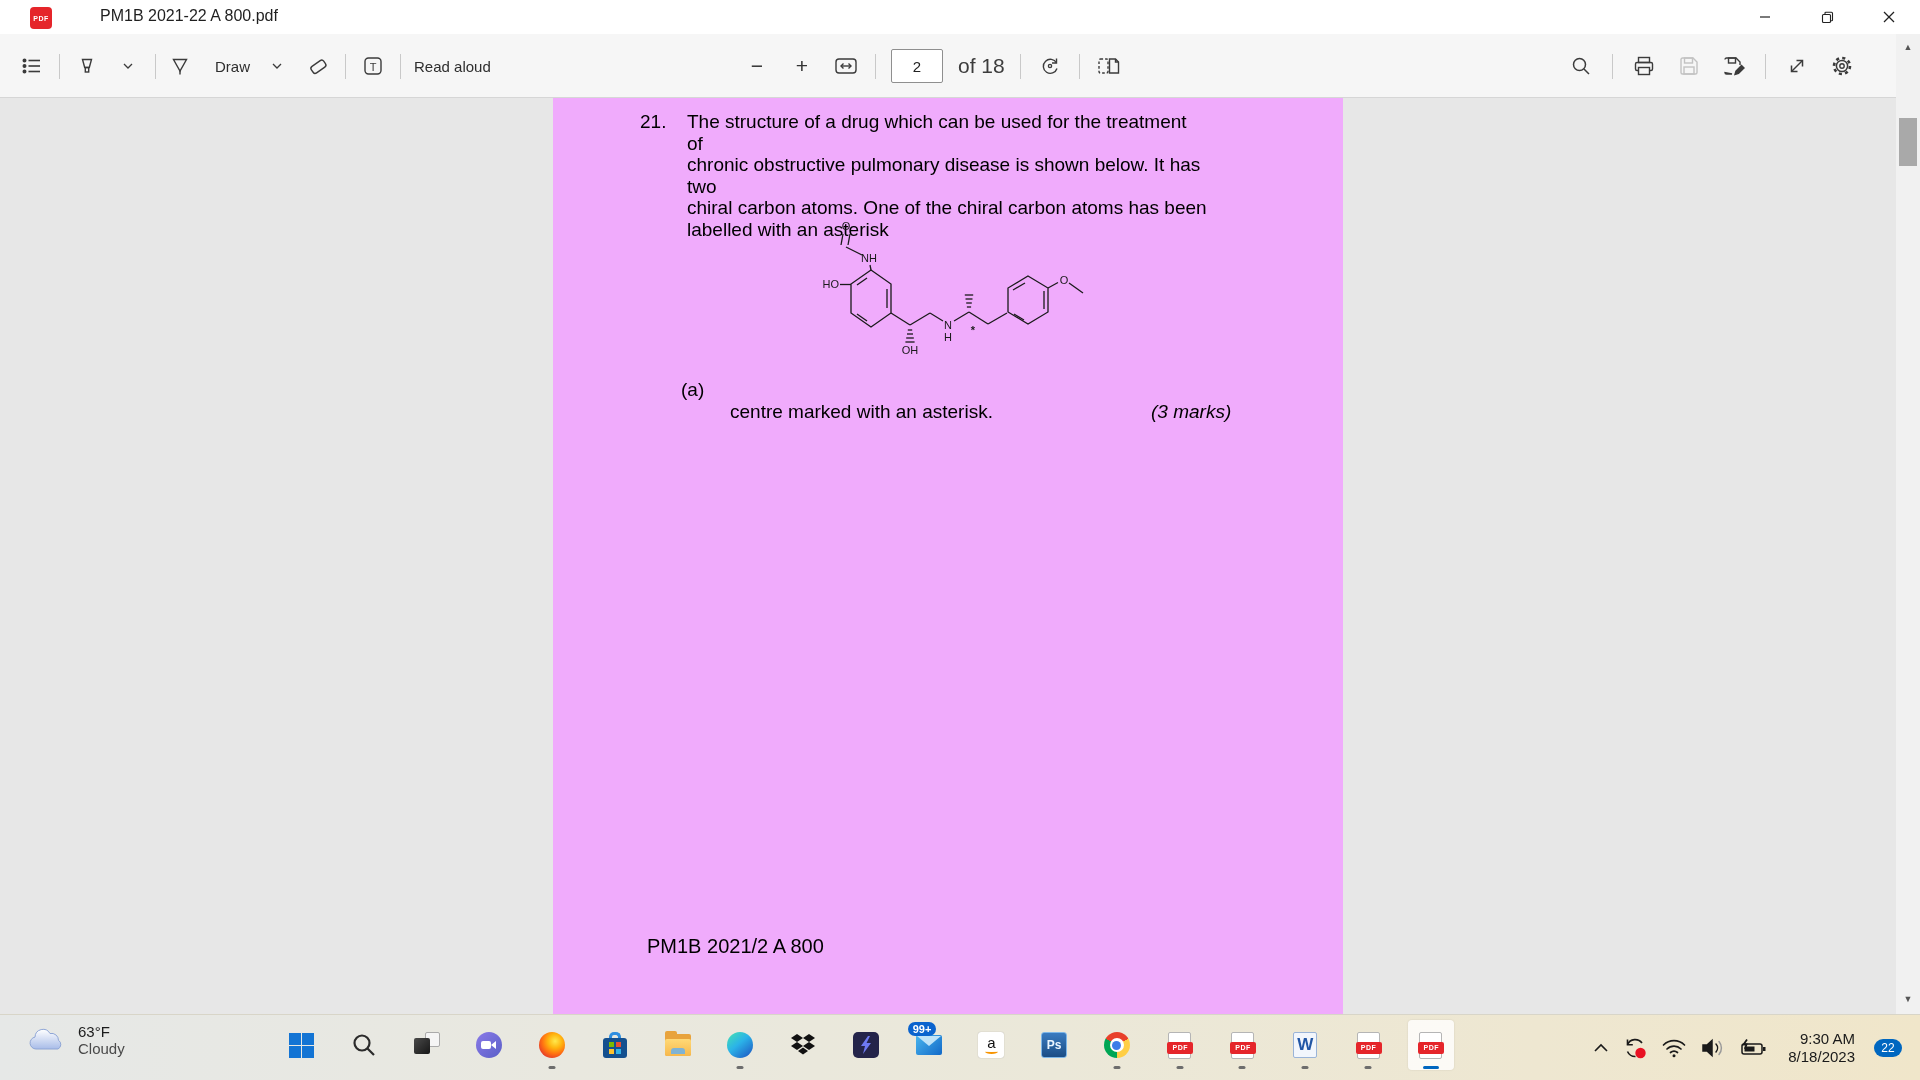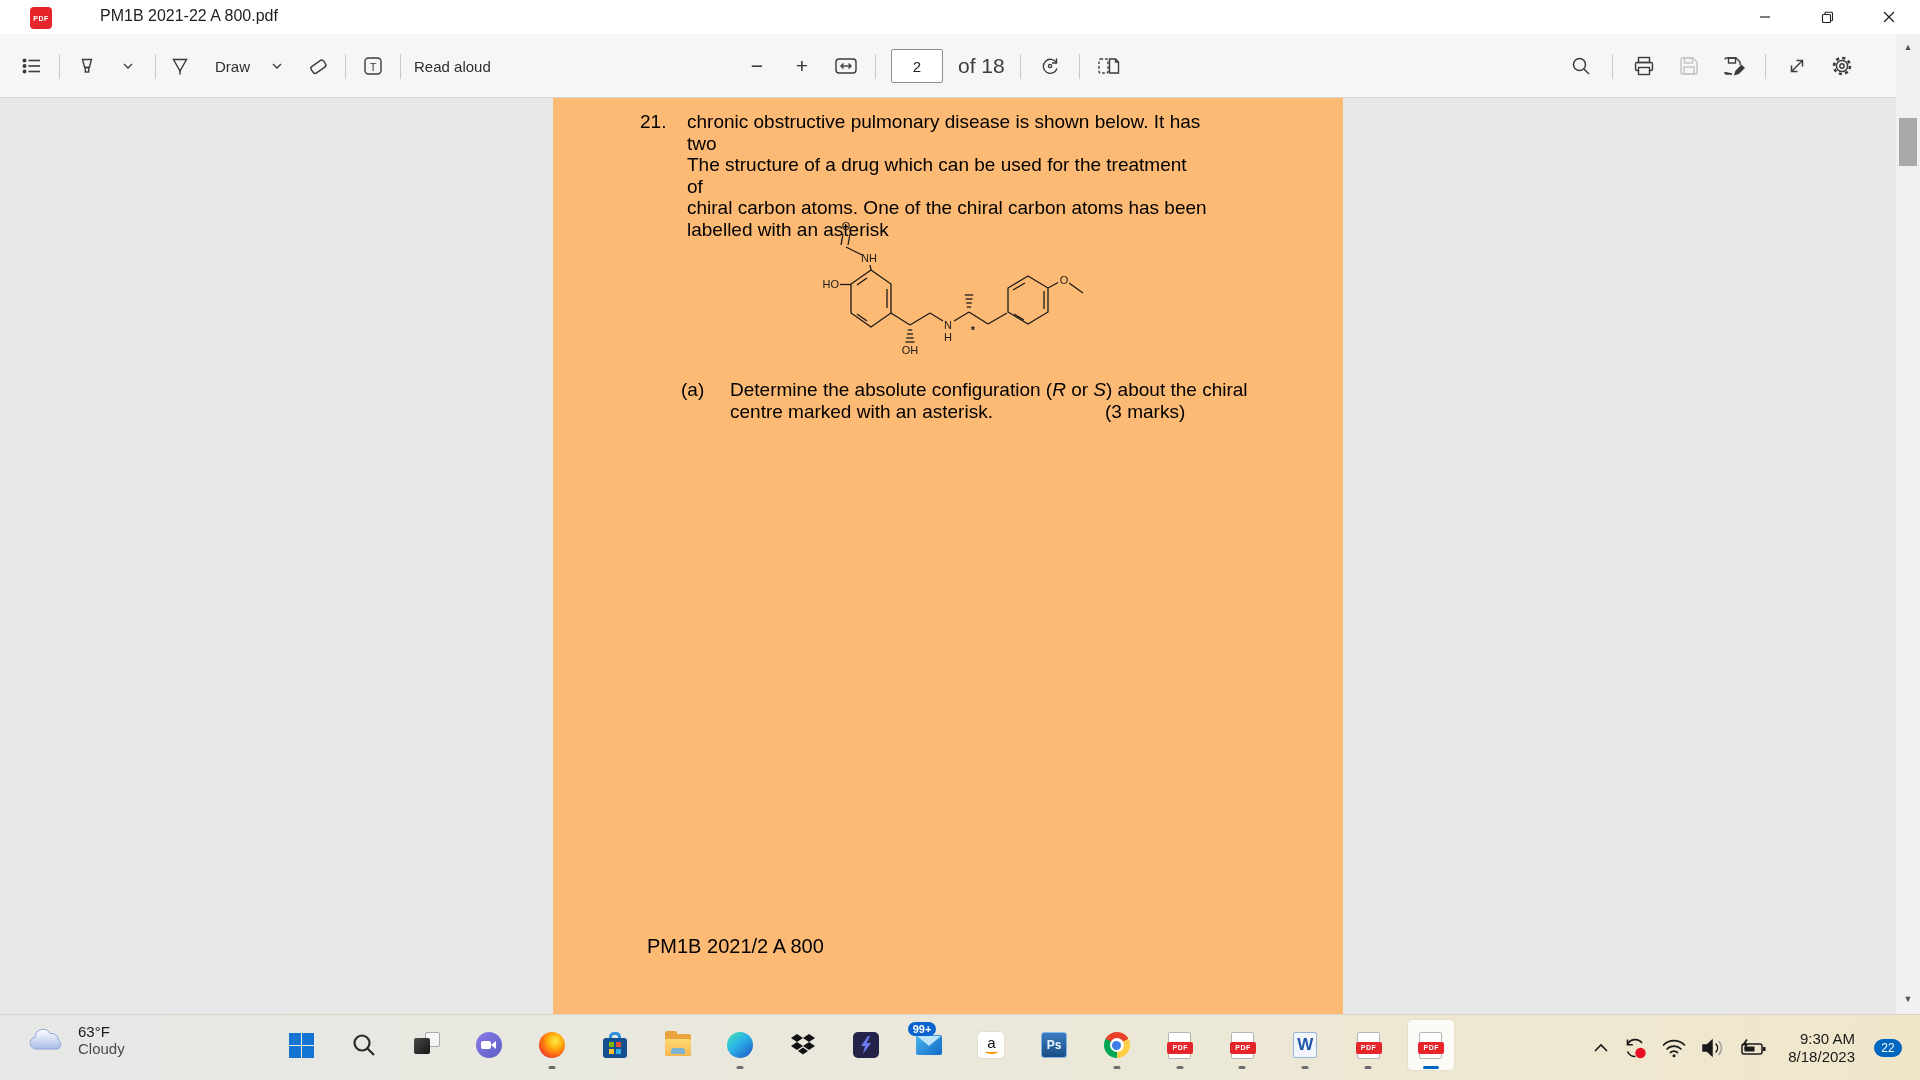--- a/index.html
+++ b/index.html
@@ -28,28 +28,28 @@
     min-width:28px; height:36px; cursor:default; color:#3b3b3b; gap:24px; }
   .tbtn svg { display:block; }
   .tb-label { font-size:15px; color:#2e2e2e; }
   .glyphbtn { font-size:21px; color:#333; width:30px; }
   .pagebox { width:52px; height:34px; background:#fff; border:1px solid #8f8f8f; border-radius:2px;
     text-align:center; font-size:15px; color:#222; font-family:"Liberation Sans",sans-serif; }
   .ofpages { font-size:21px; color:#3c3c3c; }
 
   
   .content { position:absolute; left:0; top:98px; width:1896px; height:916px; background:#e7e7e7; }
-  .page { position:absolute; left:553px; top:0; width:790px; height:916px; background:#fdba74;
+  .page { position:absolute; left:553px; top:0; width:790px; height:916px; background:#f0abfc;
     color:#000; font-size:19px; line-height:21.5px; }
   .qnum { position:absolute; left:87px; top:13px; }
   .qtext { position:absolute; left:134px; top:13px; width:520px; }
   .parta-label { position:absolute; left:128px; top:281px; }
   .parta-l1 { position:absolute; left:177px; top:281px; white-space:nowrap; }
   .parta-l2 { position:absolute; left:177px; top:303px; }
-  .parta-marks { position:absolute; left:552px; top:303px; }
+  .parta-marks { position:absolute; left:598px; top:303px;font-style:italic; }
   .it { font-style:italic; }
   .page-footer { position:absolute; left:94px; top:838px; font-size:20px; }
   .molwrap { position:absolute; left:253px; top:112px; width:300px; height:160px; }
   .mol { stroke:#1a1a1a; stroke-width:1.3; fill:none; }
   .mol text { stroke:none; fill:#1a1a1a; font-size:11px; font-family:"Liberation Sans",sans-serif; }
 
   
   .scrollbar { position:absolute; right:0; top:34px; width:24px; height:980px; background:#f1f1f1; }
   .sb-arrow { position:absolute; left:0; width:24px; text-align:center; font-size:9px; color:#555; }
   .sb-thumb { position:absolute; left:3px; top:84px; width:18px; height:48px; background:#a9a9a9; }
@@ -292,22 +292,22 @@
           <circle cx="11" cy="11" r="2.2" stroke="#3b3b3b" stroke-width="1.4"></circle>
         </svg>
       </button>
     </div>
   </div>
 
   <div class="content">
     <div class="page">
       <div class="qnum">21.</div>
       <div class="qtext">
+        <div>The structure of a drug which can be used for the treatment of</div>
         <div>chronic obstructive pulmonary disease is shown below. It has two</div>
-        <div>The structure of a drug which can be used for the treatment of</div>
         <div>chiral carbon atoms. One of the chiral carbon atoms has been</div>
         <div>labelled with an asterisk</div>
       </div>
 
       <div class="molwrap">
         <svg class="mol" width="300" height="160" viewBox="0 0 300 160">
 
           <line x1="37" y1="24" x2="35" y2="35"></line>
             <line x1="44" y1="24" x2="42" y2="35"></line>
           <line x1="40" y1="37" x2="56" y2="45"></line>
@@ -350,21 +350,20 @@
           <line x1="238" y1="81" x2="238" y2="99"></line>
           <line x1="218" y1="110" x2="208" y2="104"></line>
 
           <line x1="242" y1="78" x2="252" y2="72.5"></line>
           <text x="258" y="74" text-anchor="middle">O</text>
           <line x1="263" y1="73" x2="277" y2="83"></line>
         </svg>
       </div>
 
       <div class="parta-label">(a)</div>
-      <div class="parta-l1"><span>Determine the absolute configuration (</span><span class="it">R</span><span> or </span><span class="it">S</span><span>) about the chiral</span></div>
       <div class="parta-l2">centre marked with an asterisk.</div>
       <div class="parta-marks">(3 marks)</div>
 
       <div class="page-footer">PM1B 2021/2 A 800</div>
     </div>
   </div>
 
   <div class="scrollbar">
     <div class="sb-arrow" style="top:8px;">▲</div>
     <div class="sb-thumb"></div>

